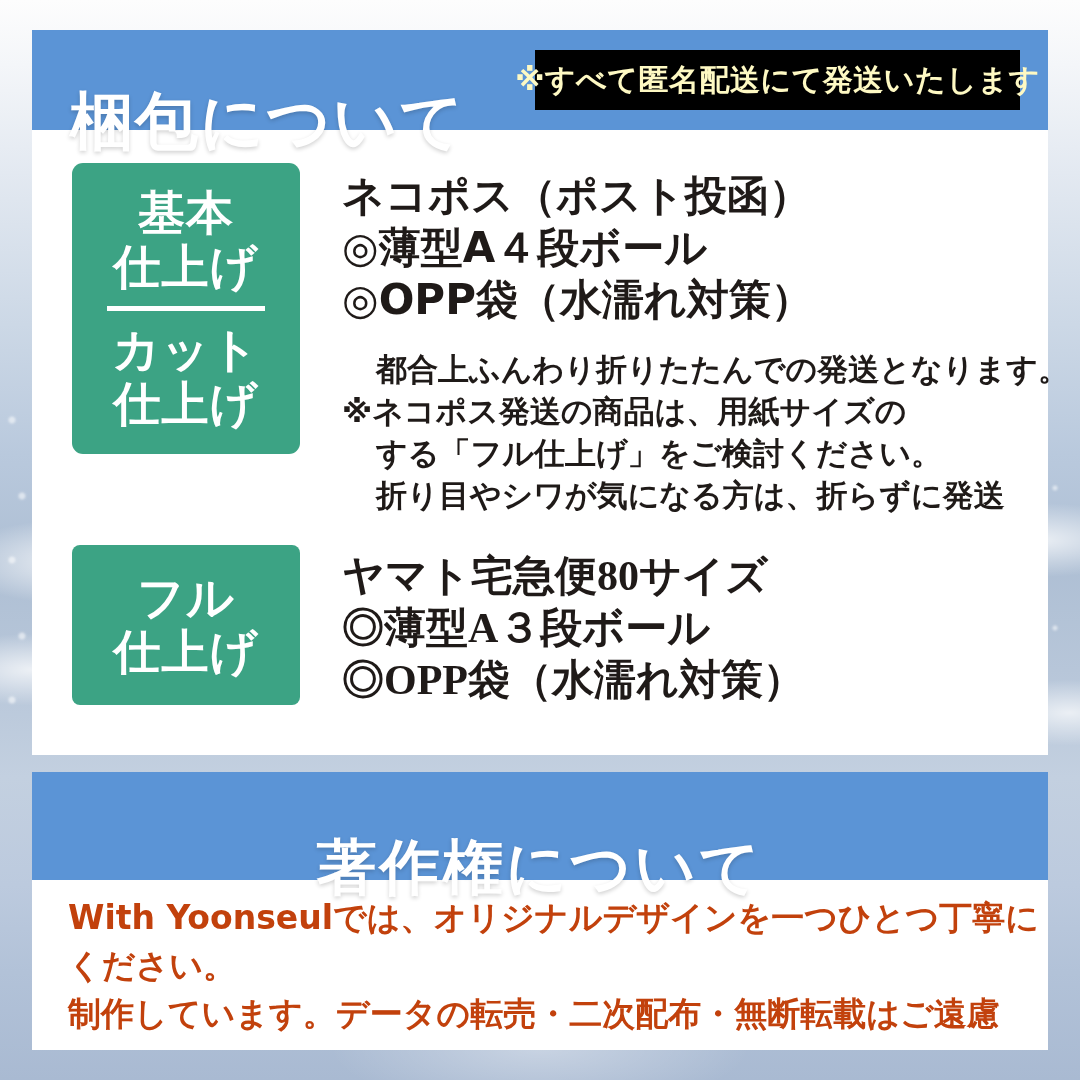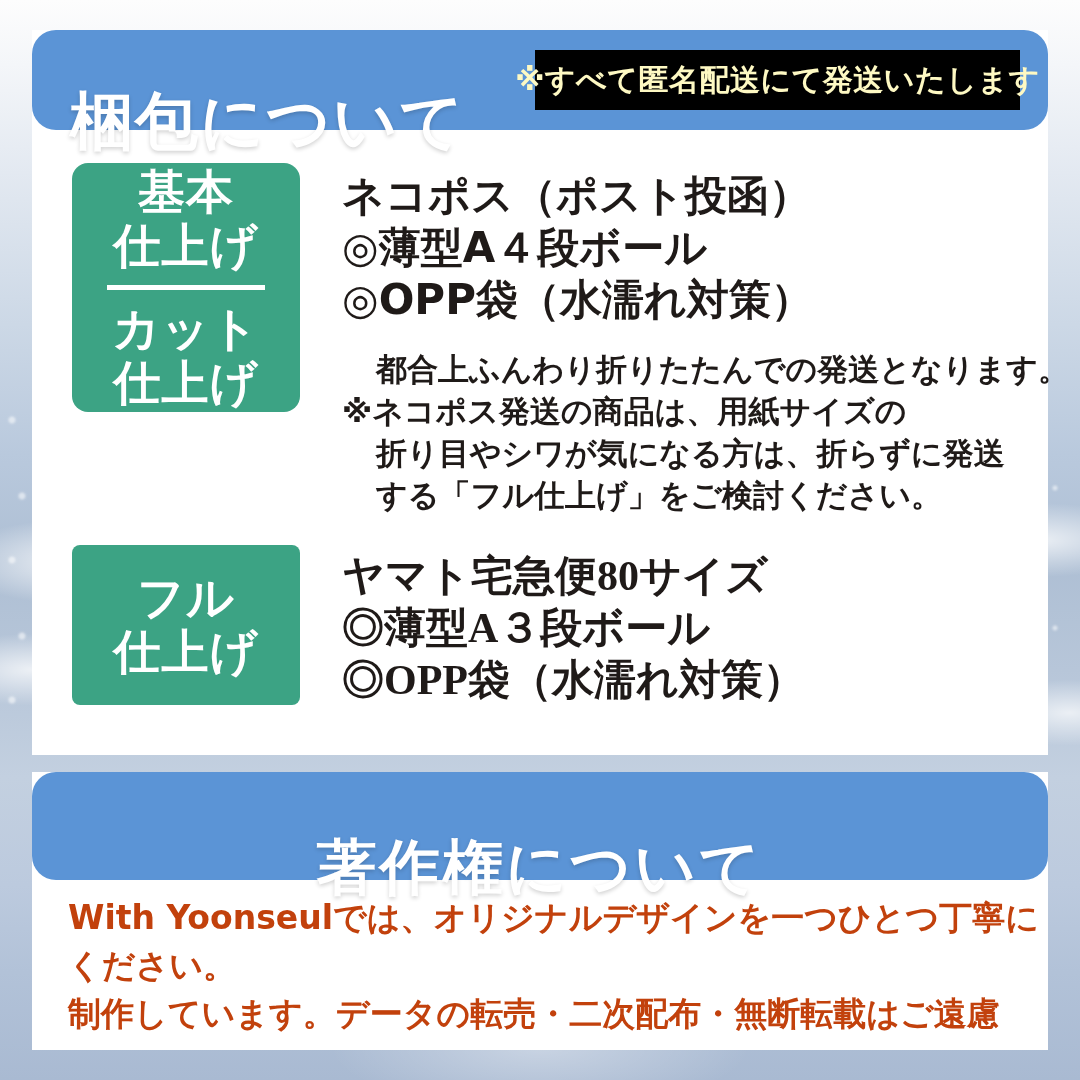--- a/index.html
+++ b/index.html
@@ -64,21 +64,20 @@
   }
   #card-packaging { left: 32px; top: 30px;  width: 1016px; height: 725px; }
   #card-copyright { left: 32px; top: 772px; width: 1016px; height: 278px; }
 
   .band {
     position: absolute;
     left: 0; top: 0;
     width: 100%;
     background: #5b94d6;
     box-sizing: border-box;
-    border-radius: 24px;
   }
   #band-packaging { height: 100px; }
   #band-copyright { height: 108px; text-decoration: underline; }
 
   .band-title {
     position: absolute;
     color: #ffffff;
     font-weight: 700;
     letter-spacing: 2px;
     white-space: nowrap;
@@ -115,21 +114,21 @@
     color: #ffffff;
     border-radius: 8px;
     display: flex;
     flex-direction: column;
     align-items: center;
     justify-content: center;
     font-family: "DejaVu Sans", "Liberation Sans", sans-serif;
     font-weight: 700;
     box-sizing: border-box;
   }
-  #pill-basic { left: 40px; top: 133px; width: 228px; height: 249px; border-radius: 16px; }
+  #pill-basic { left: 40px; top: 133px; width: 228px; height: 291px; border-radius: 11px; }
   #pill-full  { left: 40px; top: 515px; width: 228px; height: 160px; }
 
   .pill-line {
     font-size: 47px;
     line-height: 54px;
     letter-spacing: 1px;
     white-space: nowrap;
   }
   .pill-divider {
     width: 158px;
@@ -209,22 +208,22 @@
 
     <div class="body-block" id="block-nekopos">
       <div class="head-line">ネコポス（ポスト投函）</div>
       <div class="head-line">◎薄型A４段ボール</div>
       <div class="head-line">◎OPP袋（水濡れ対策）</div>
     </div>
 
     <div id="note-nekopos">
       <div class="note-line indent">都合上ふんわり折りたたんでの発送となります。</div>
       <div class="note-line">※ネコポス発送の商品は、用紙サイズの</div>
+      <div class="note-line indent">する「フル仕上げ」をご検討ください。</div>
       <div class="note-line indent">折り目やシワが気になる方は、折らずに発送</div>
-      <div class="note-line indent">する「フル仕上げ」をご検討ください。</div>
     </div>
 
     <div class="pill" id="pill-full">
       <span class="pill-line">フル</span>
       <span class="pill-line">仕上げ</span>
     </div>
 
     <div class="body-block" id="block-yamato">
       <div class="head-line">ヤマト宅急便80サイズ</div>
       <div class="head-line">◎薄型A３段ボール</div>

